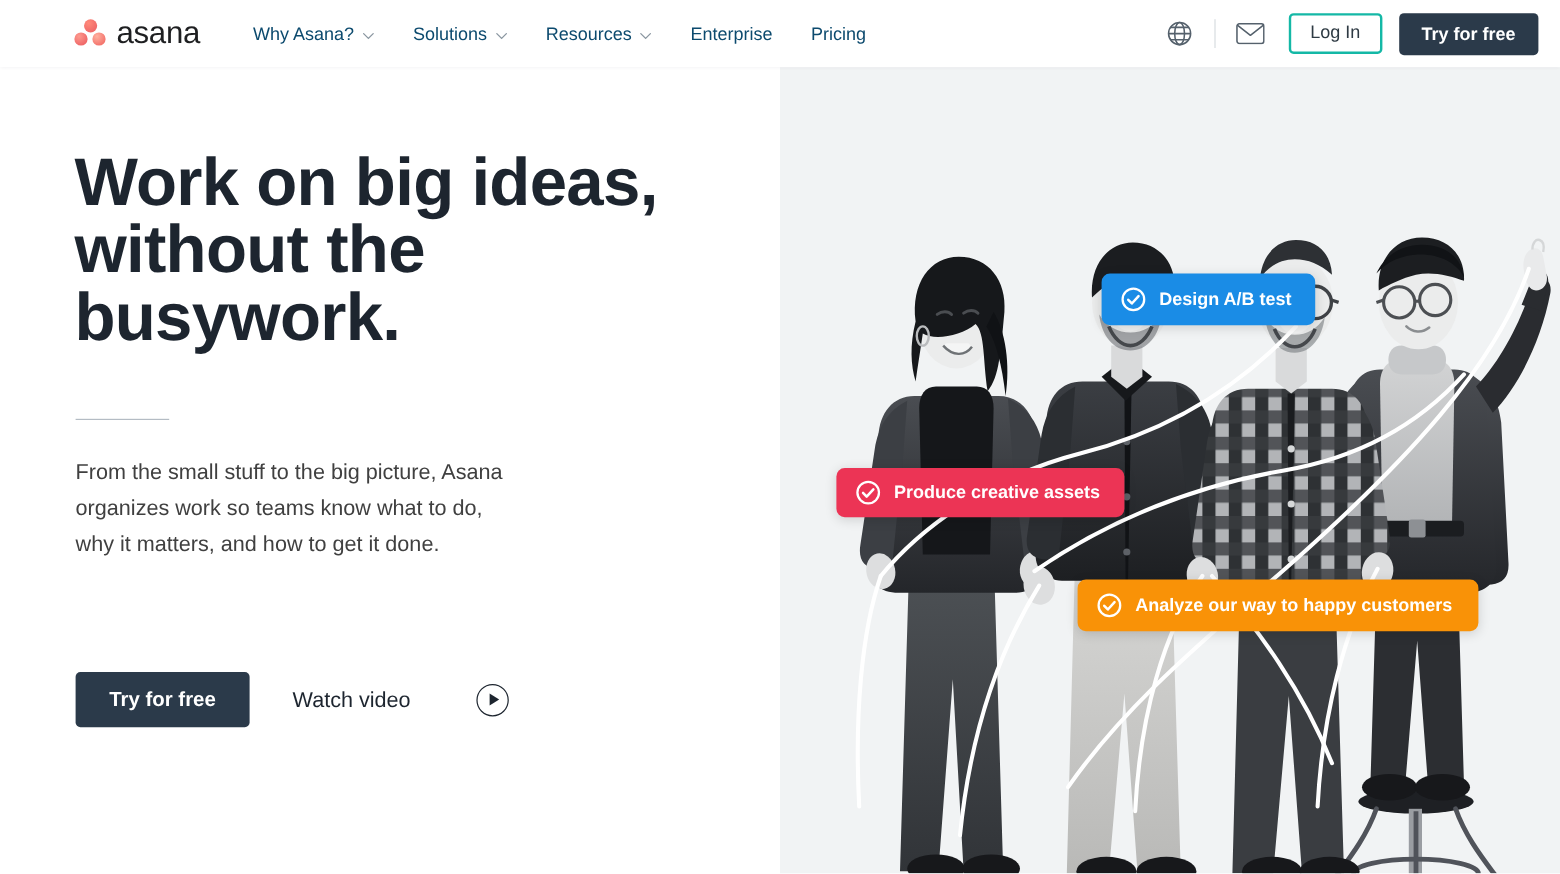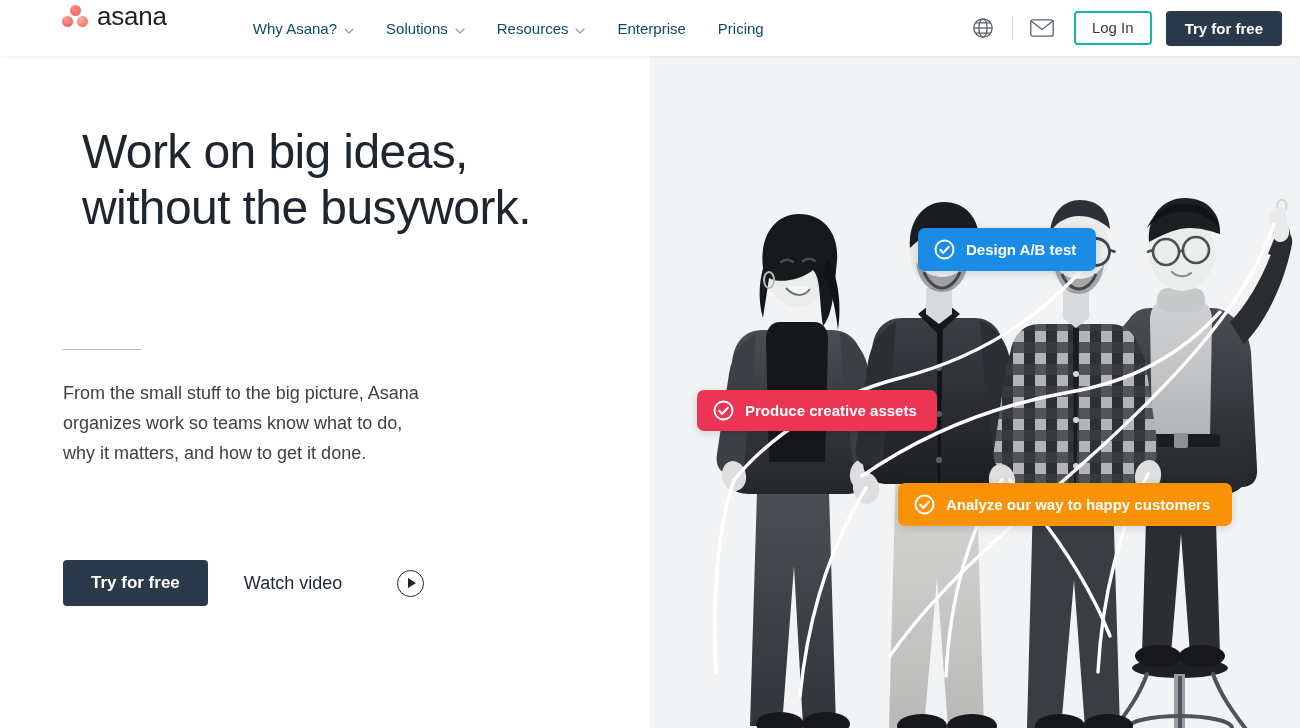--- a/index.html
+++ b/index.html
@@ -11,24 +11,23 @@
     font-family: "Liberation Sans", sans-serif;
     -webkit-font-smoothing: antialiased;
   }
   .page { position: relative; width: 1300px; height: 728px; background: #fff; }
 
   
   .header {
     position: absolute; top: 0; left: 0;
     width: 1300px; height: 56px;
     background: #ffffff;
-    display: flex; align-items: flex-start;
+    display: flex; align-items: center;
     z-index: 40;
     box-shadow: 0 1px 3px rgba(20,30,50,0.07);
-    gap: 42px;
   }
   .logo { display: flex; align-items: center; margin-left: 62px; height: 34px; cursor: pointer; }
   .logo-mark { position: relative; width: 26px; height: 24px; margin-right: 9px; }
   .logo-dot { position: absolute; width: 11px; height: 11px; border-radius: 50%; }
   .logo-dot.top  { left: 7.5px;  top: 0px;  background: radial-gradient(circle at 35% 30%, #ff8a7a 0%, #f06a6a 70%); }
   .logo-dot.left { left: 0px;    top: 11px; background: radial-gradient(circle at 35% 30%, #fd9a8f 0%, #f06a6a 70%); }
   .logo-dot.right{ left: 15px;   top: 11px; background: radial-gradient(circle at 35% 30%, #ffb0a0 0%, #f4776f 70%); }
   .logo-word {
     font-size: 26px; letter-spacing: -0.2px; color: #1e1f21;
     font-weight: 400; line-height: 1; margin-bottom: 2px;
@@ -69,22 +68,22 @@
   }
 
   
   .hero-left {
     position: absolute; left: 0; top: 56px;
     width: 650px; height: 672px; background: #ffffff;
   }
   .hero-title {
     position: absolute; left: 62px; top: 68px;
     width: 560px;
-    font-size: 48px; font-weight: 400; line-height: 56px;
-    color: #1d252f; letter-spacing: -0.6px; margin-left: 20px;
+    font-size: 56px; font-weight: 700; line-height: 56px;
+    color: #1d252f; letter-spacing: -0.6px;
   }
   .rule {
     position: absolute; left: 63px; top: 293px;
     width: 78px; height: 1px; background: #b4bcc4;
   }
   .hero-sub {
     position: absolute; left: 63px; top: 322px;
     width: 360px;
     font-size: 18px; line-height: 30px; color: #404040;
   }

